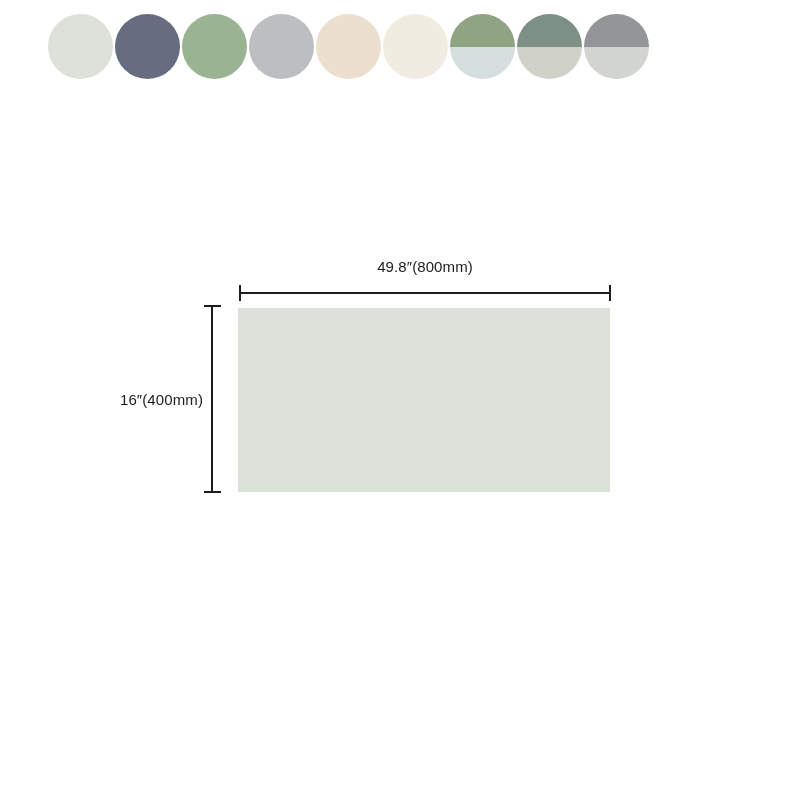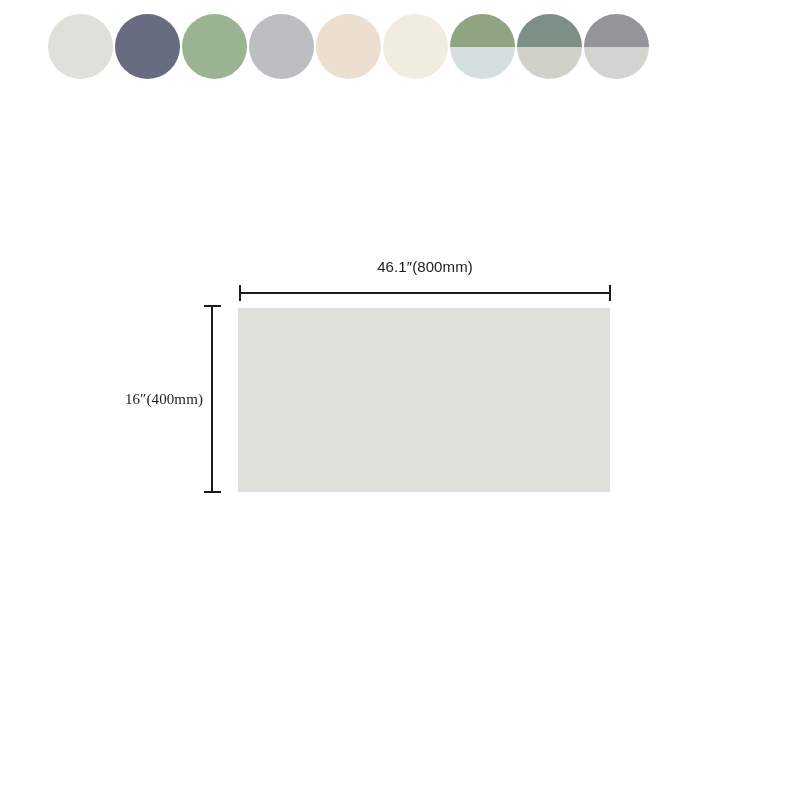--- a/index.html
+++ b/index.html
@@ -114,21 +114,20 @@
   #height-tick-bottom { top: 491px; }
 
   #height-label {
     position: absolute;
     right: 597px;        
     top: 391px;
     font-size: 15px;
     letter-spacing: 0.1px;
     white-space: nowrap;
     text-align: right;
-    font-family: Liberation Serif, serif;
   }
 </style>
 </head>
 <body>
 
 <div id="swatch-strip">
 
   <div class="swatch">
     <span class="half-top" style="background: rgb(220, 225, 218);"></span>
     <span class="half-bottom" style="background: rgb(220, 225, 218);"></span>
@@ -176,20 +175,20 @@
 
 </div>
 
 <div id="dimension-diagram">
 
   <div id="product-rect" style="background: rgb(220, 225, 218);"></div>
 
   <div id="width-dimension-line" style="background: rgb(28, 28, 28);"></div>
   <div id="width-tick-left" style="background: rgb(28, 28, 28);"></div>
   <div id="width-tick-right" style="background: rgb(28, 28, 28);"></div>
-  <div id="width-label">46.1″(800mm)</div>
+  <div id="width-label">49.8″(800mm)</div>
 
   <div id="height-dimension-line" style="background: rgb(28, 28, 28);"></div>
   <div id="height-tick-top" style="background: rgb(28, 28, 28);"></div>
   <div id="height-tick-bottom" style="background: rgb(28, 28, 28);"></div>
   <div id="height-label">16″(400mm)</div>
 
 </div>
 
 </body></html>

